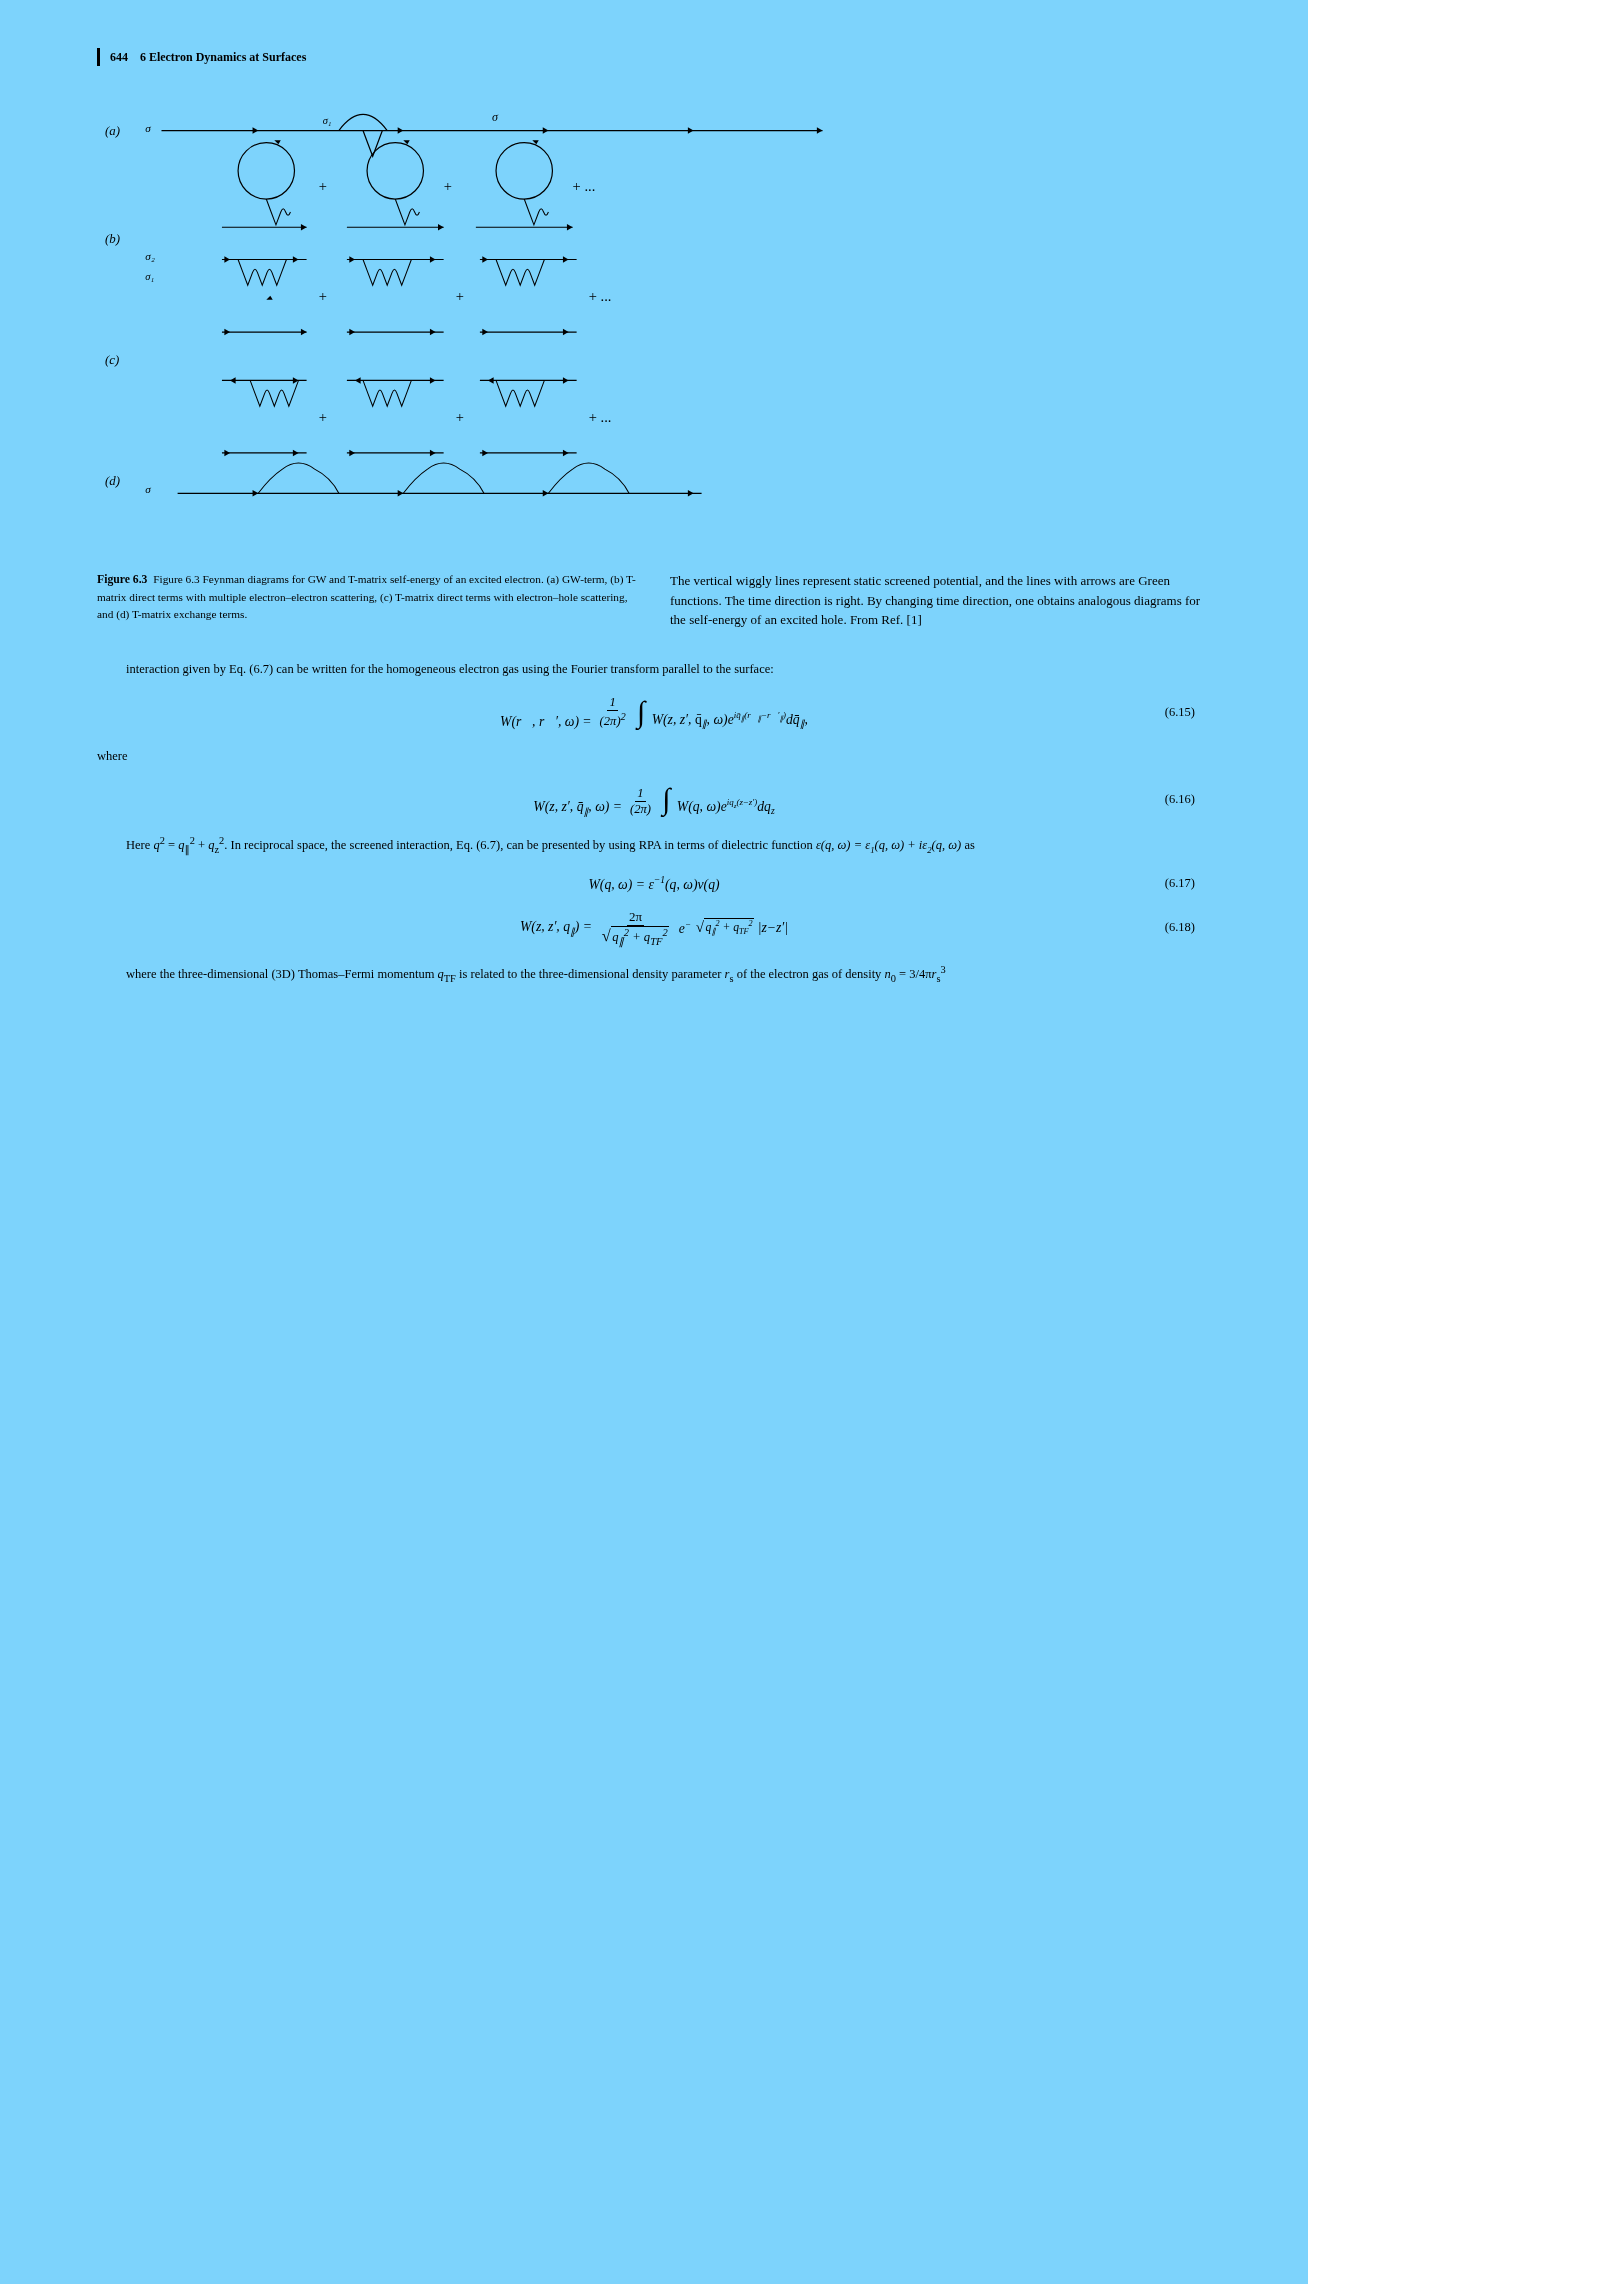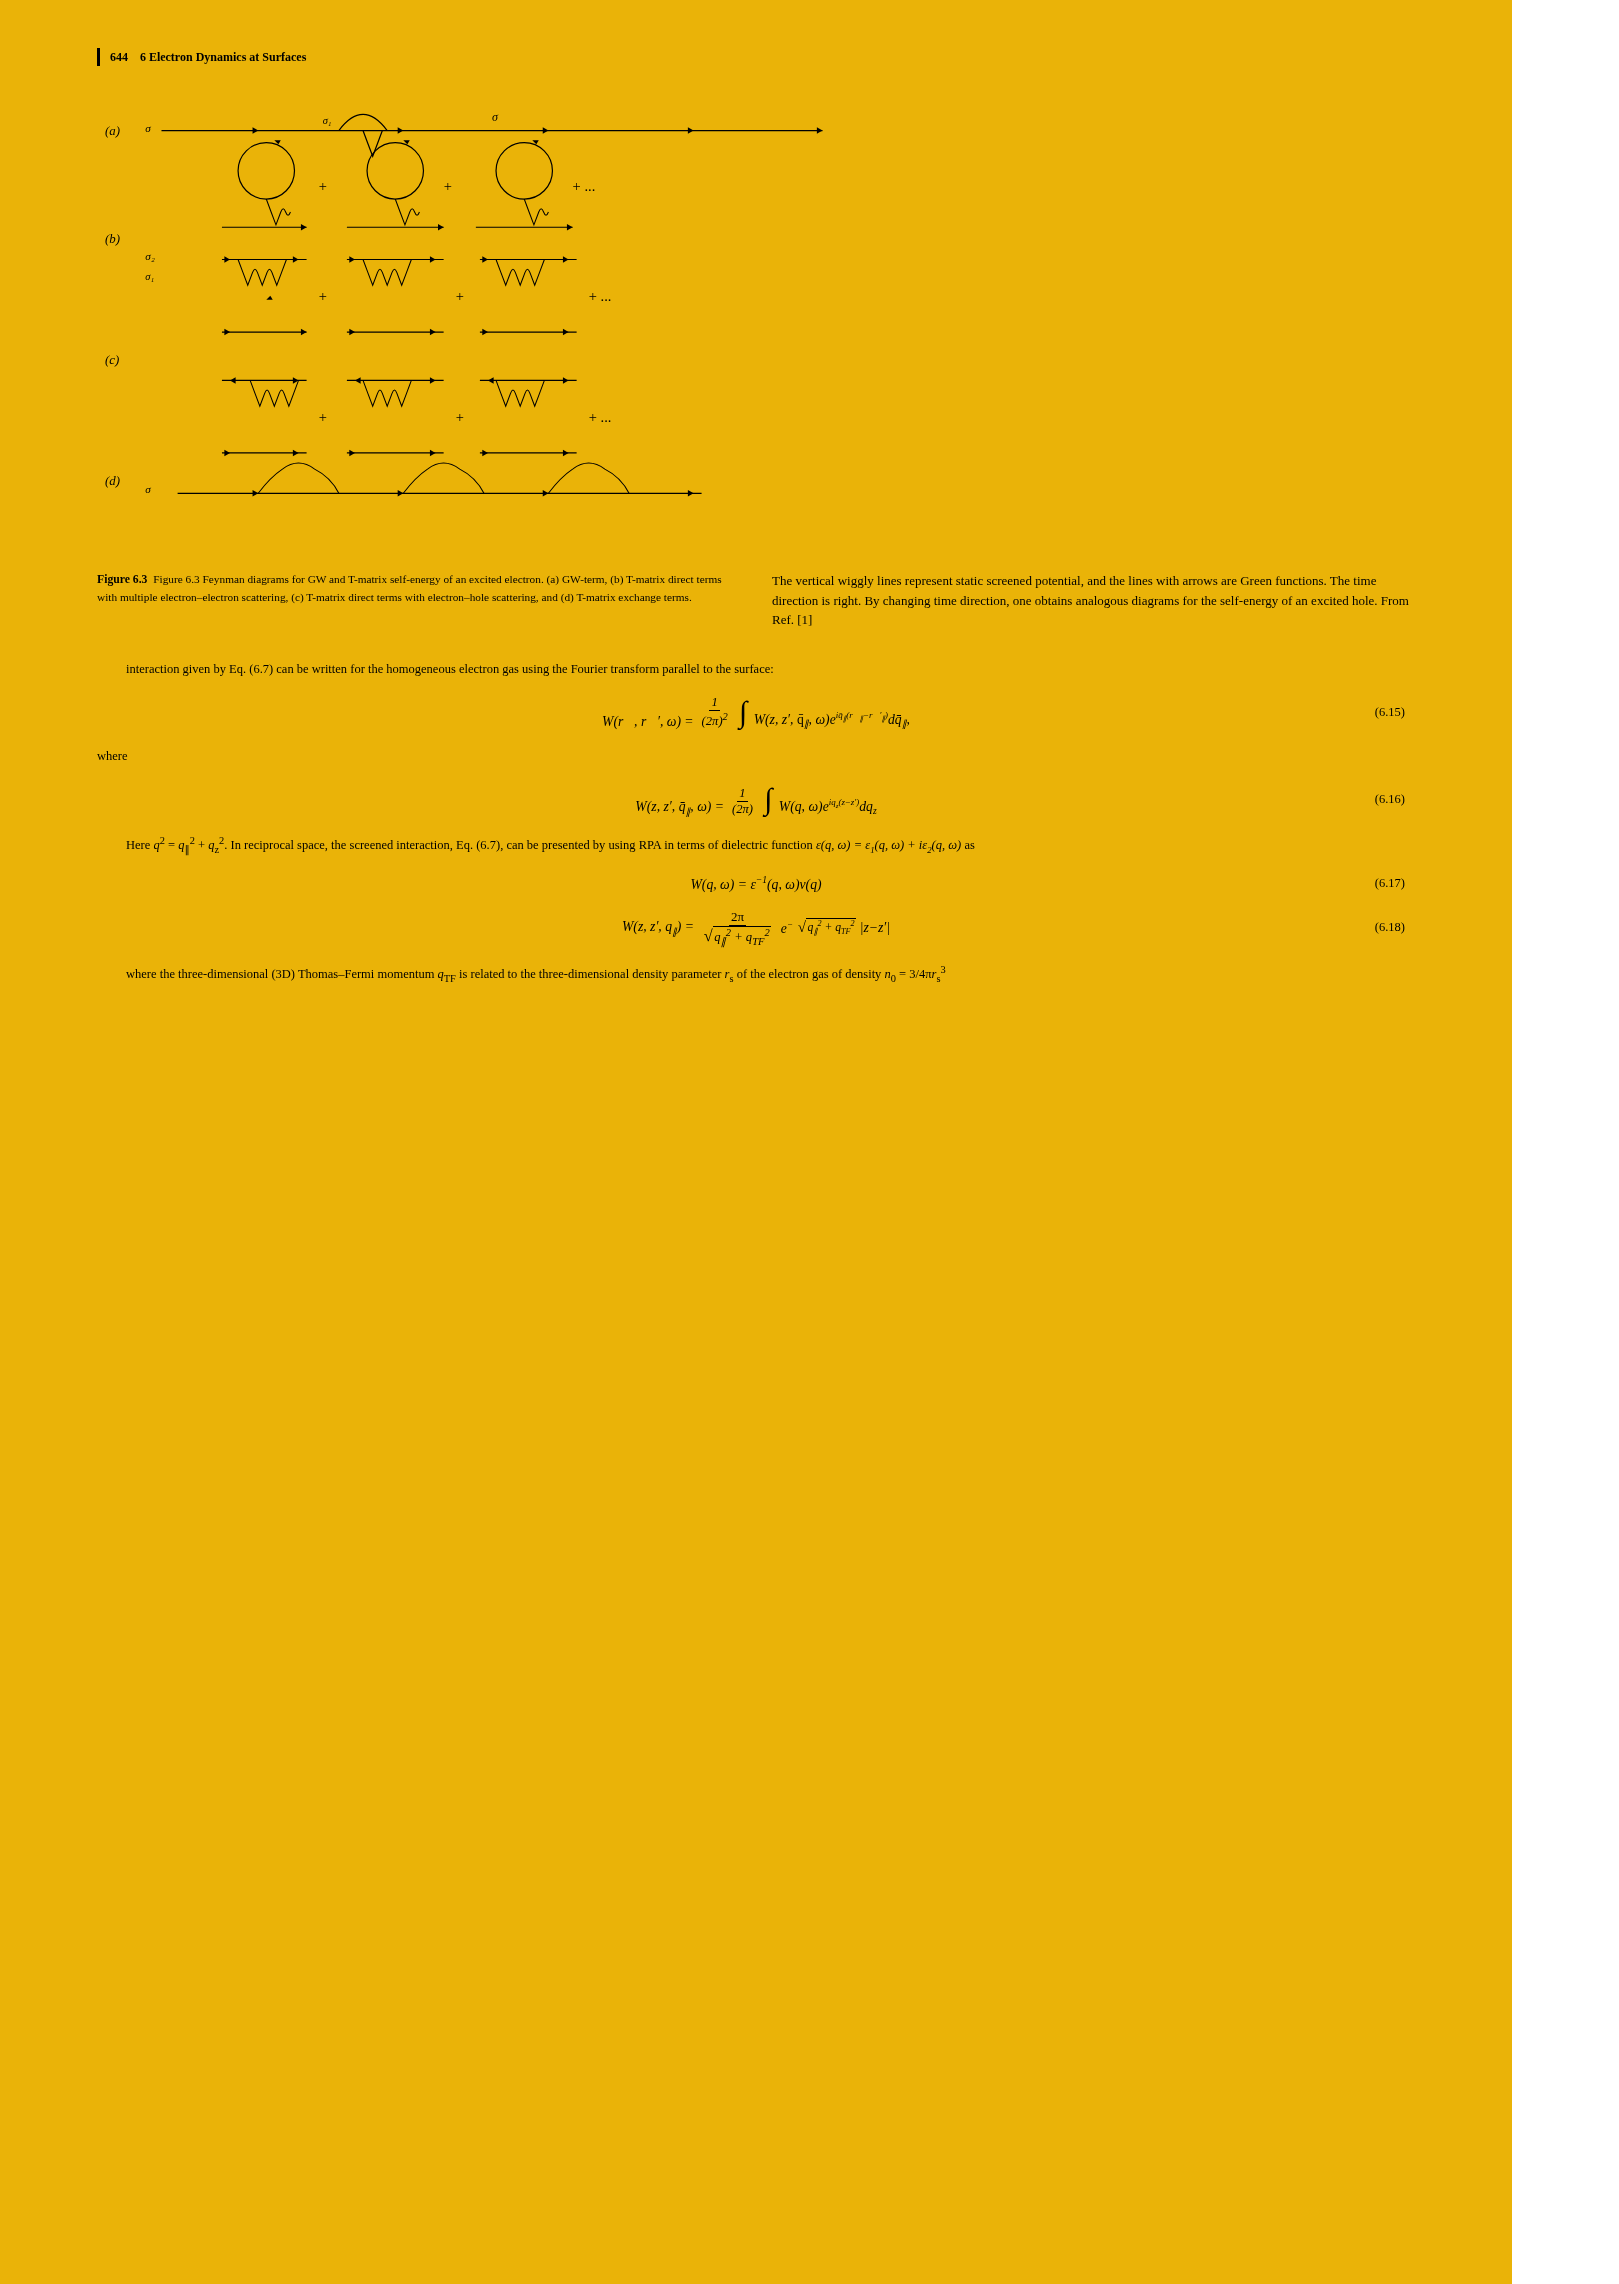--- a/index.html
+++ b/index.html
@@ -5,23 +5,23 @@
     * { margin: 0; padding: 0; box-sizing: border-box; }
     body {
       background: #fff;
       font-family: "Times New Roman", Times, serif;
       font-size: 12px;
       color: #000;
       width: 1620px;
       min-height: 2284px;
     }
     .page {
-      width: 1512px;
+      width: 1308px;
       min-height: 2284px;
-      background: #eab308;
+      background: #7dd3fc;
       padding: 48px 97px 64px 97px;
       position: relative;
     }
     .header-line {
       display: flex;
       align-items: center;
       margin-bottom: 24px;
       font-size: 12px;
       font-weight: bold;
     }
@@ -71,21 +71,21 @@
     }
     .equation-block {
       display: flex;
       align-items: center;
       justify-content: center;
       margin: 16px 0;
       position: relative;
     }
     .equation-number {
       position: absolute;
-      right: 10px;
+      right: 16px;
       font-size: 12.5px;
     }
     .indent {
       text-indent: 29px;
     }
     
     .math {
       font-style: italic;
       font-family: "Times New Roman", Times, serif;
     }

